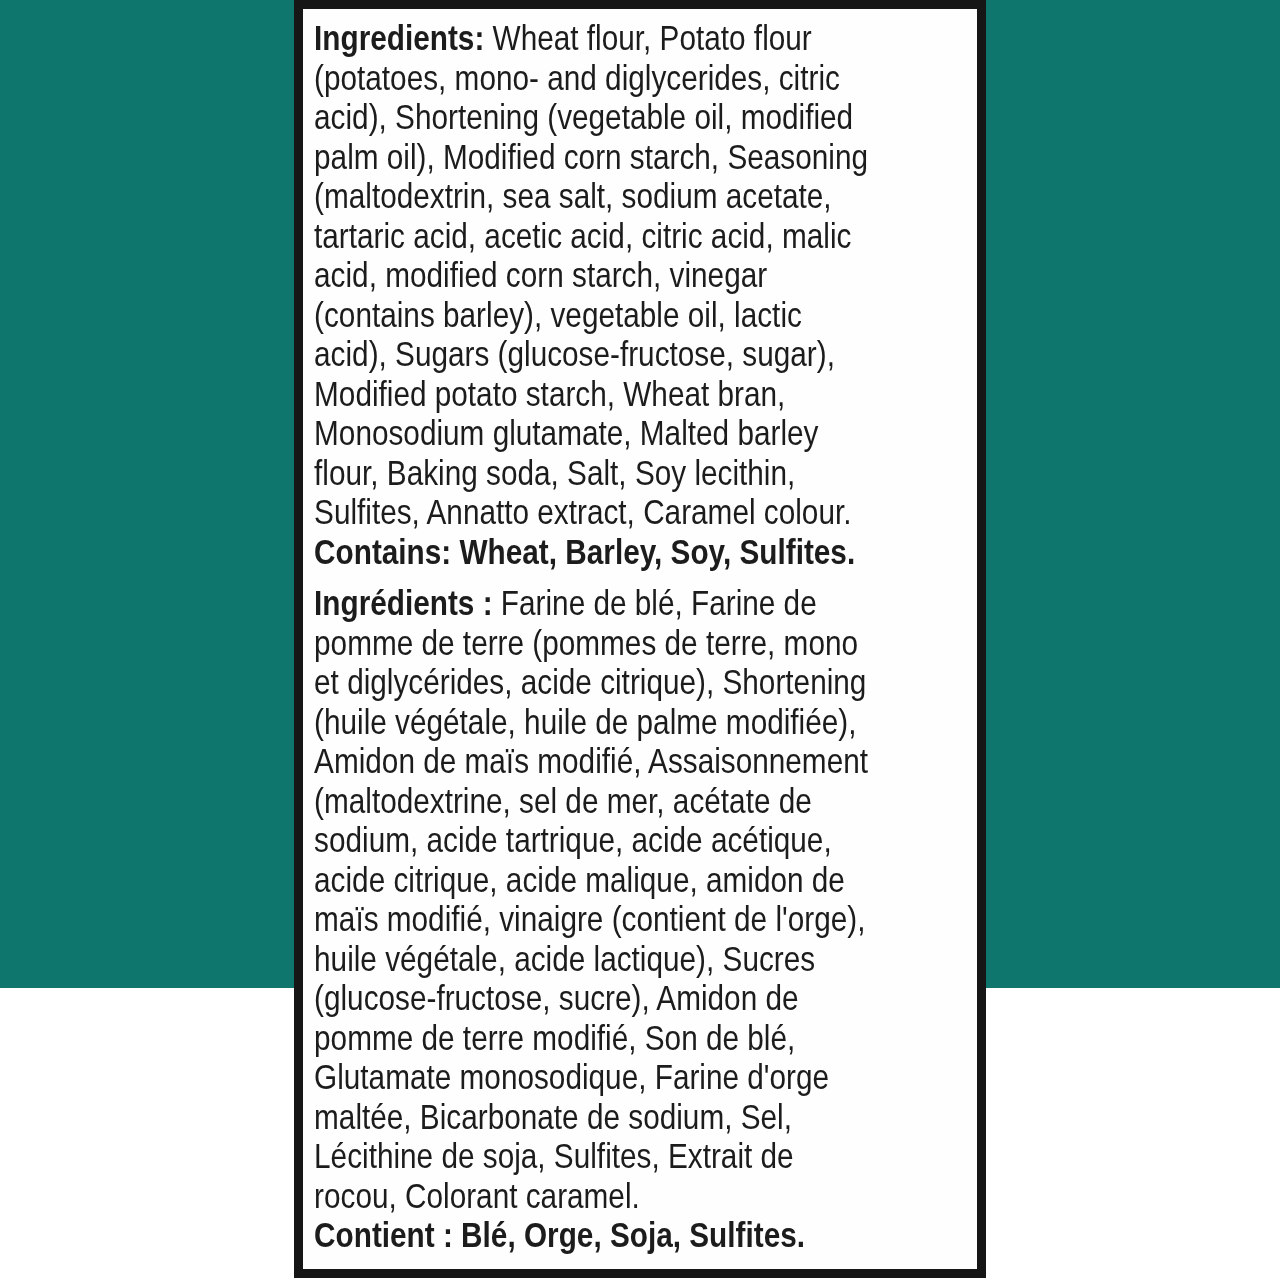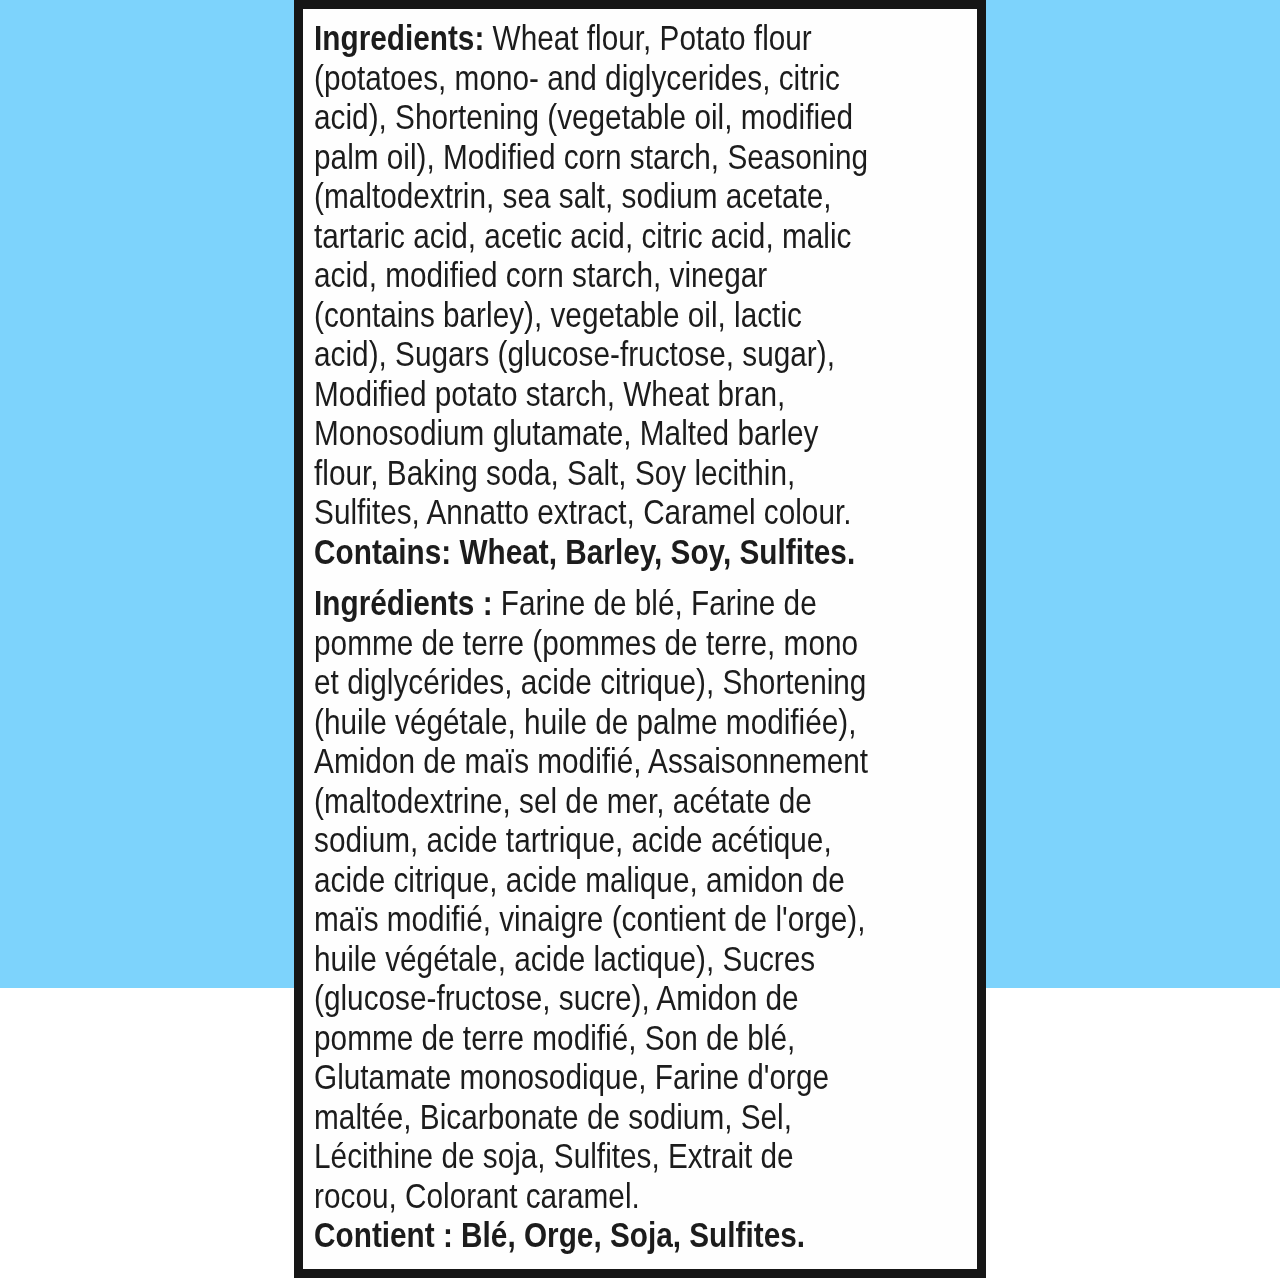--- a/index.html
+++ b/index.html
@@ -7,21 +7,21 @@
     padding: 0;
     background: #ffffff;
     width: 1280px;
     height: 1280px;
     overflow: hidden;
   }
   .canvas {
     position: relative;
     width: 1280px;
     height: 988px;
-    background: #7dd3fc;
+    background: #0f766e;
   }
   .label-box {
     position: absolute;
     left: 294px;
     top: 0px;
     width: 692px;
     height: 1278px;
     box-sizing: border-box;
     border: 9px solid #161616;
     background: #fefefe;

